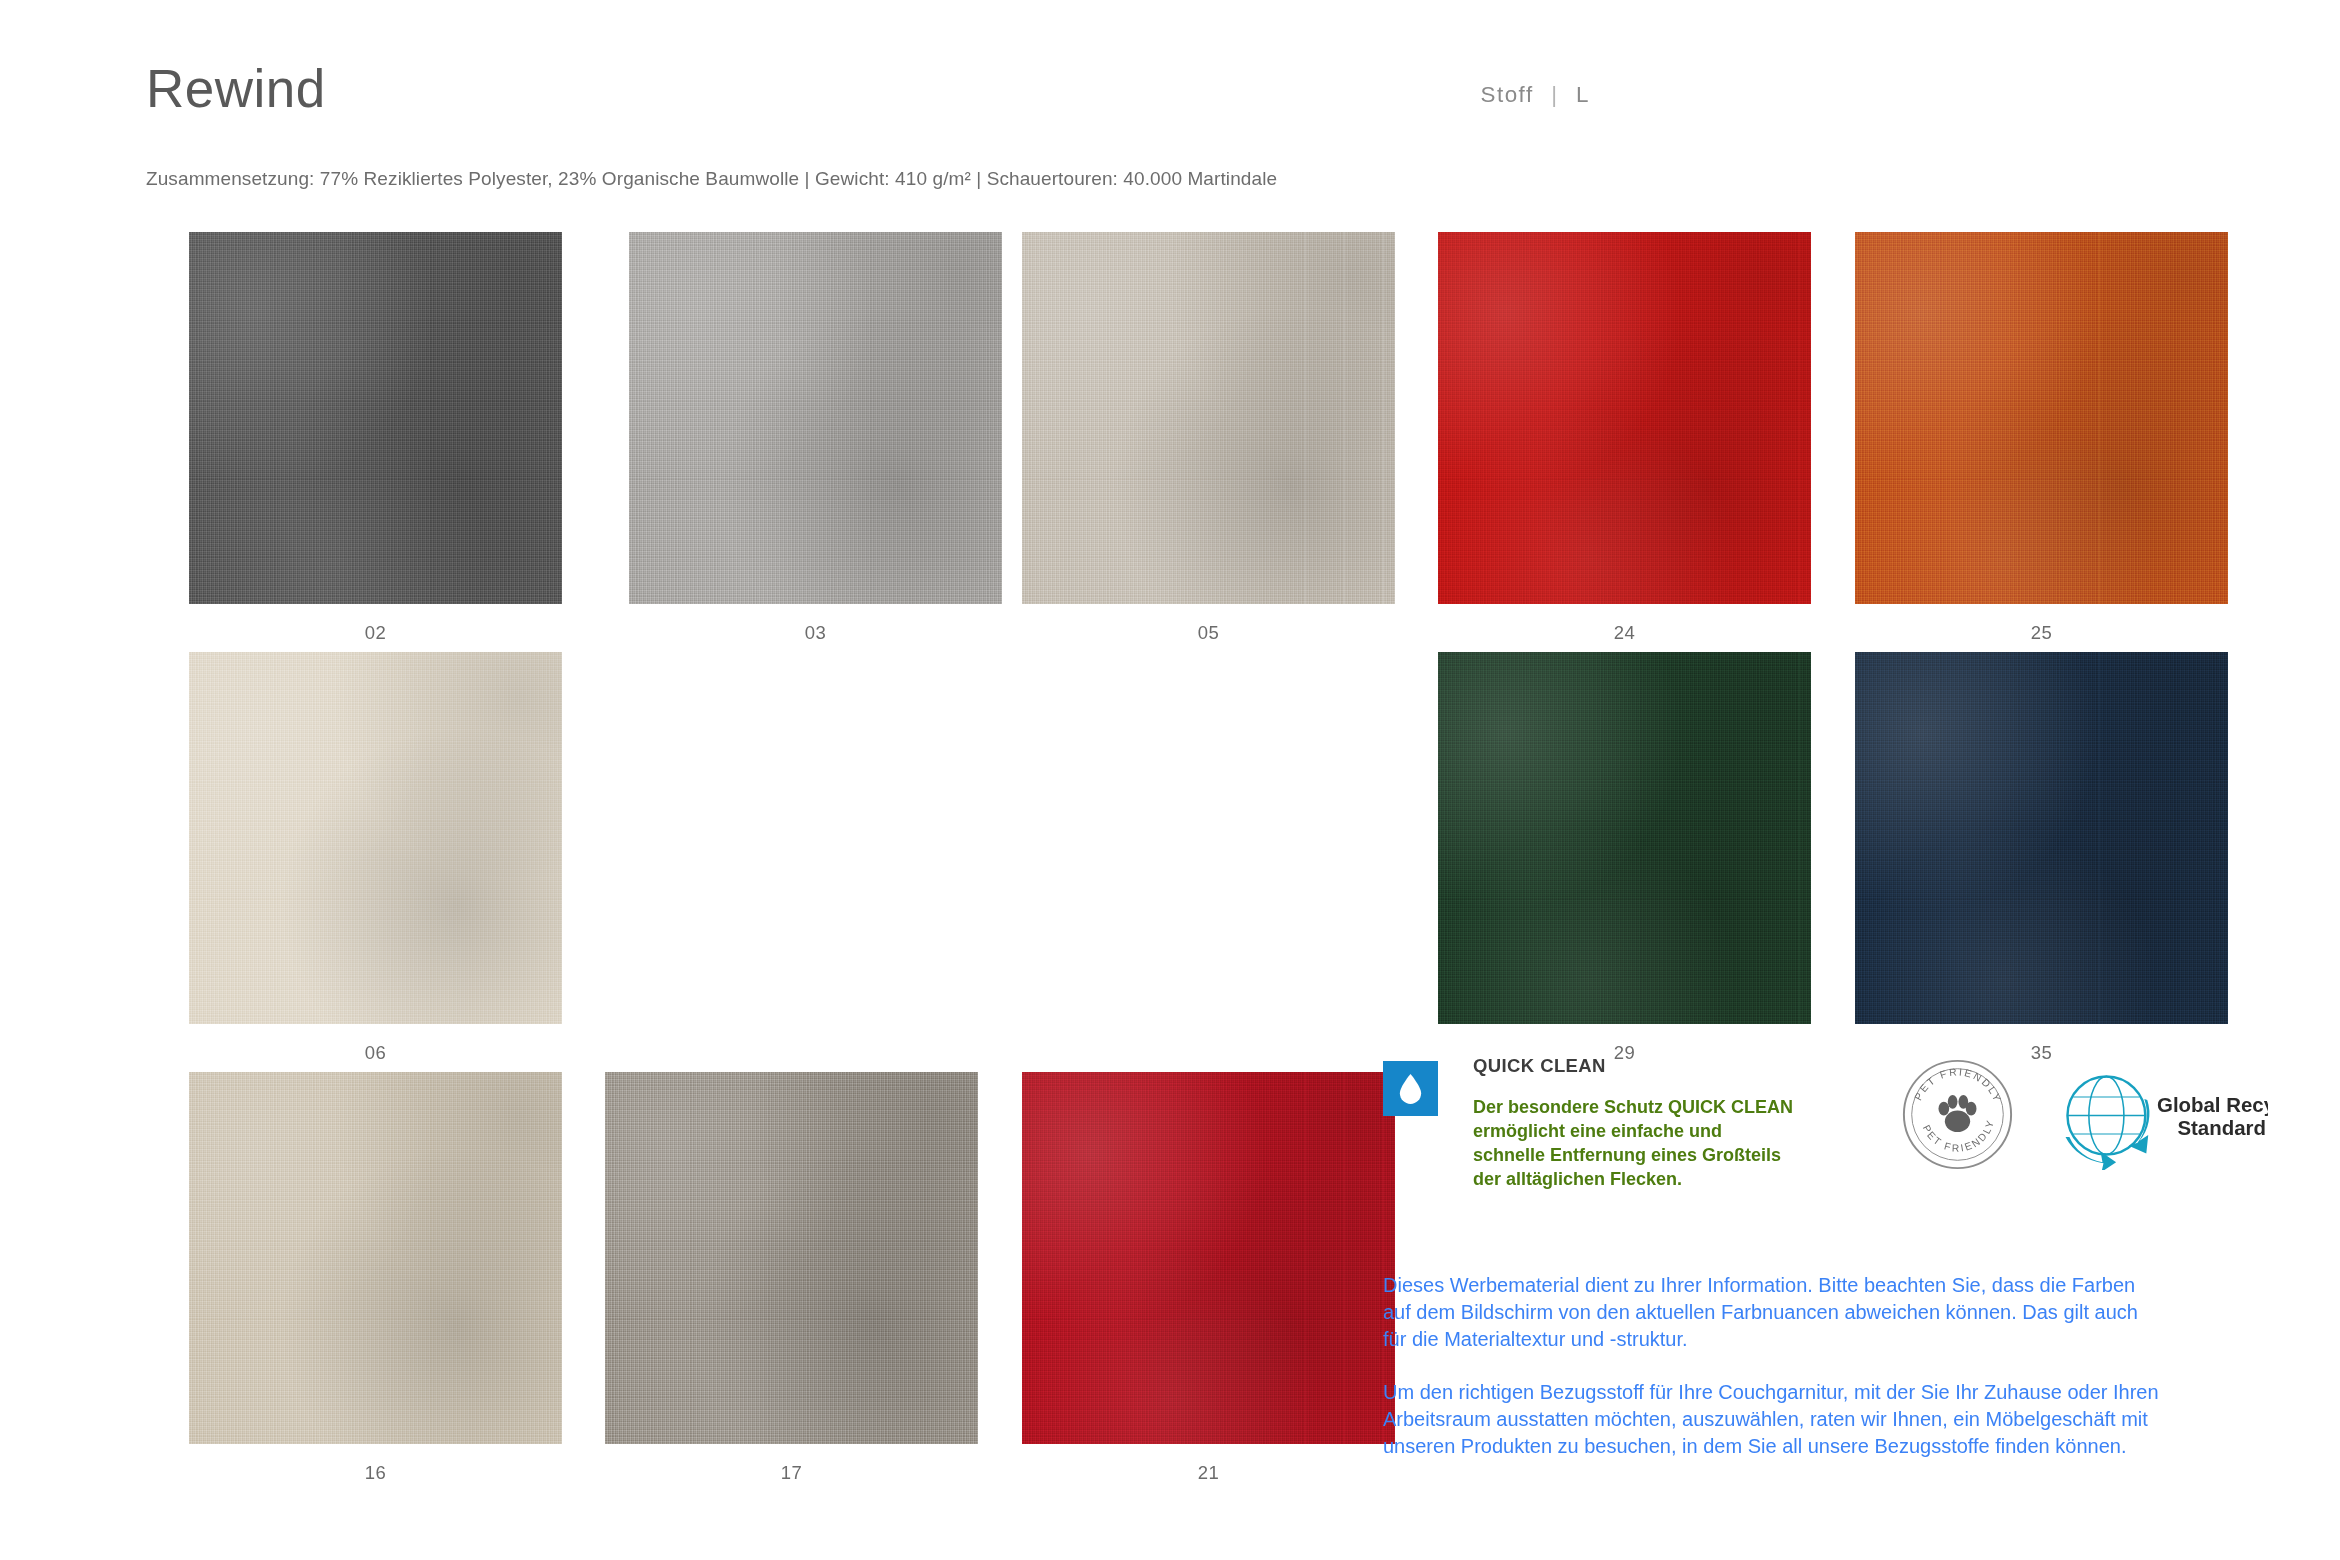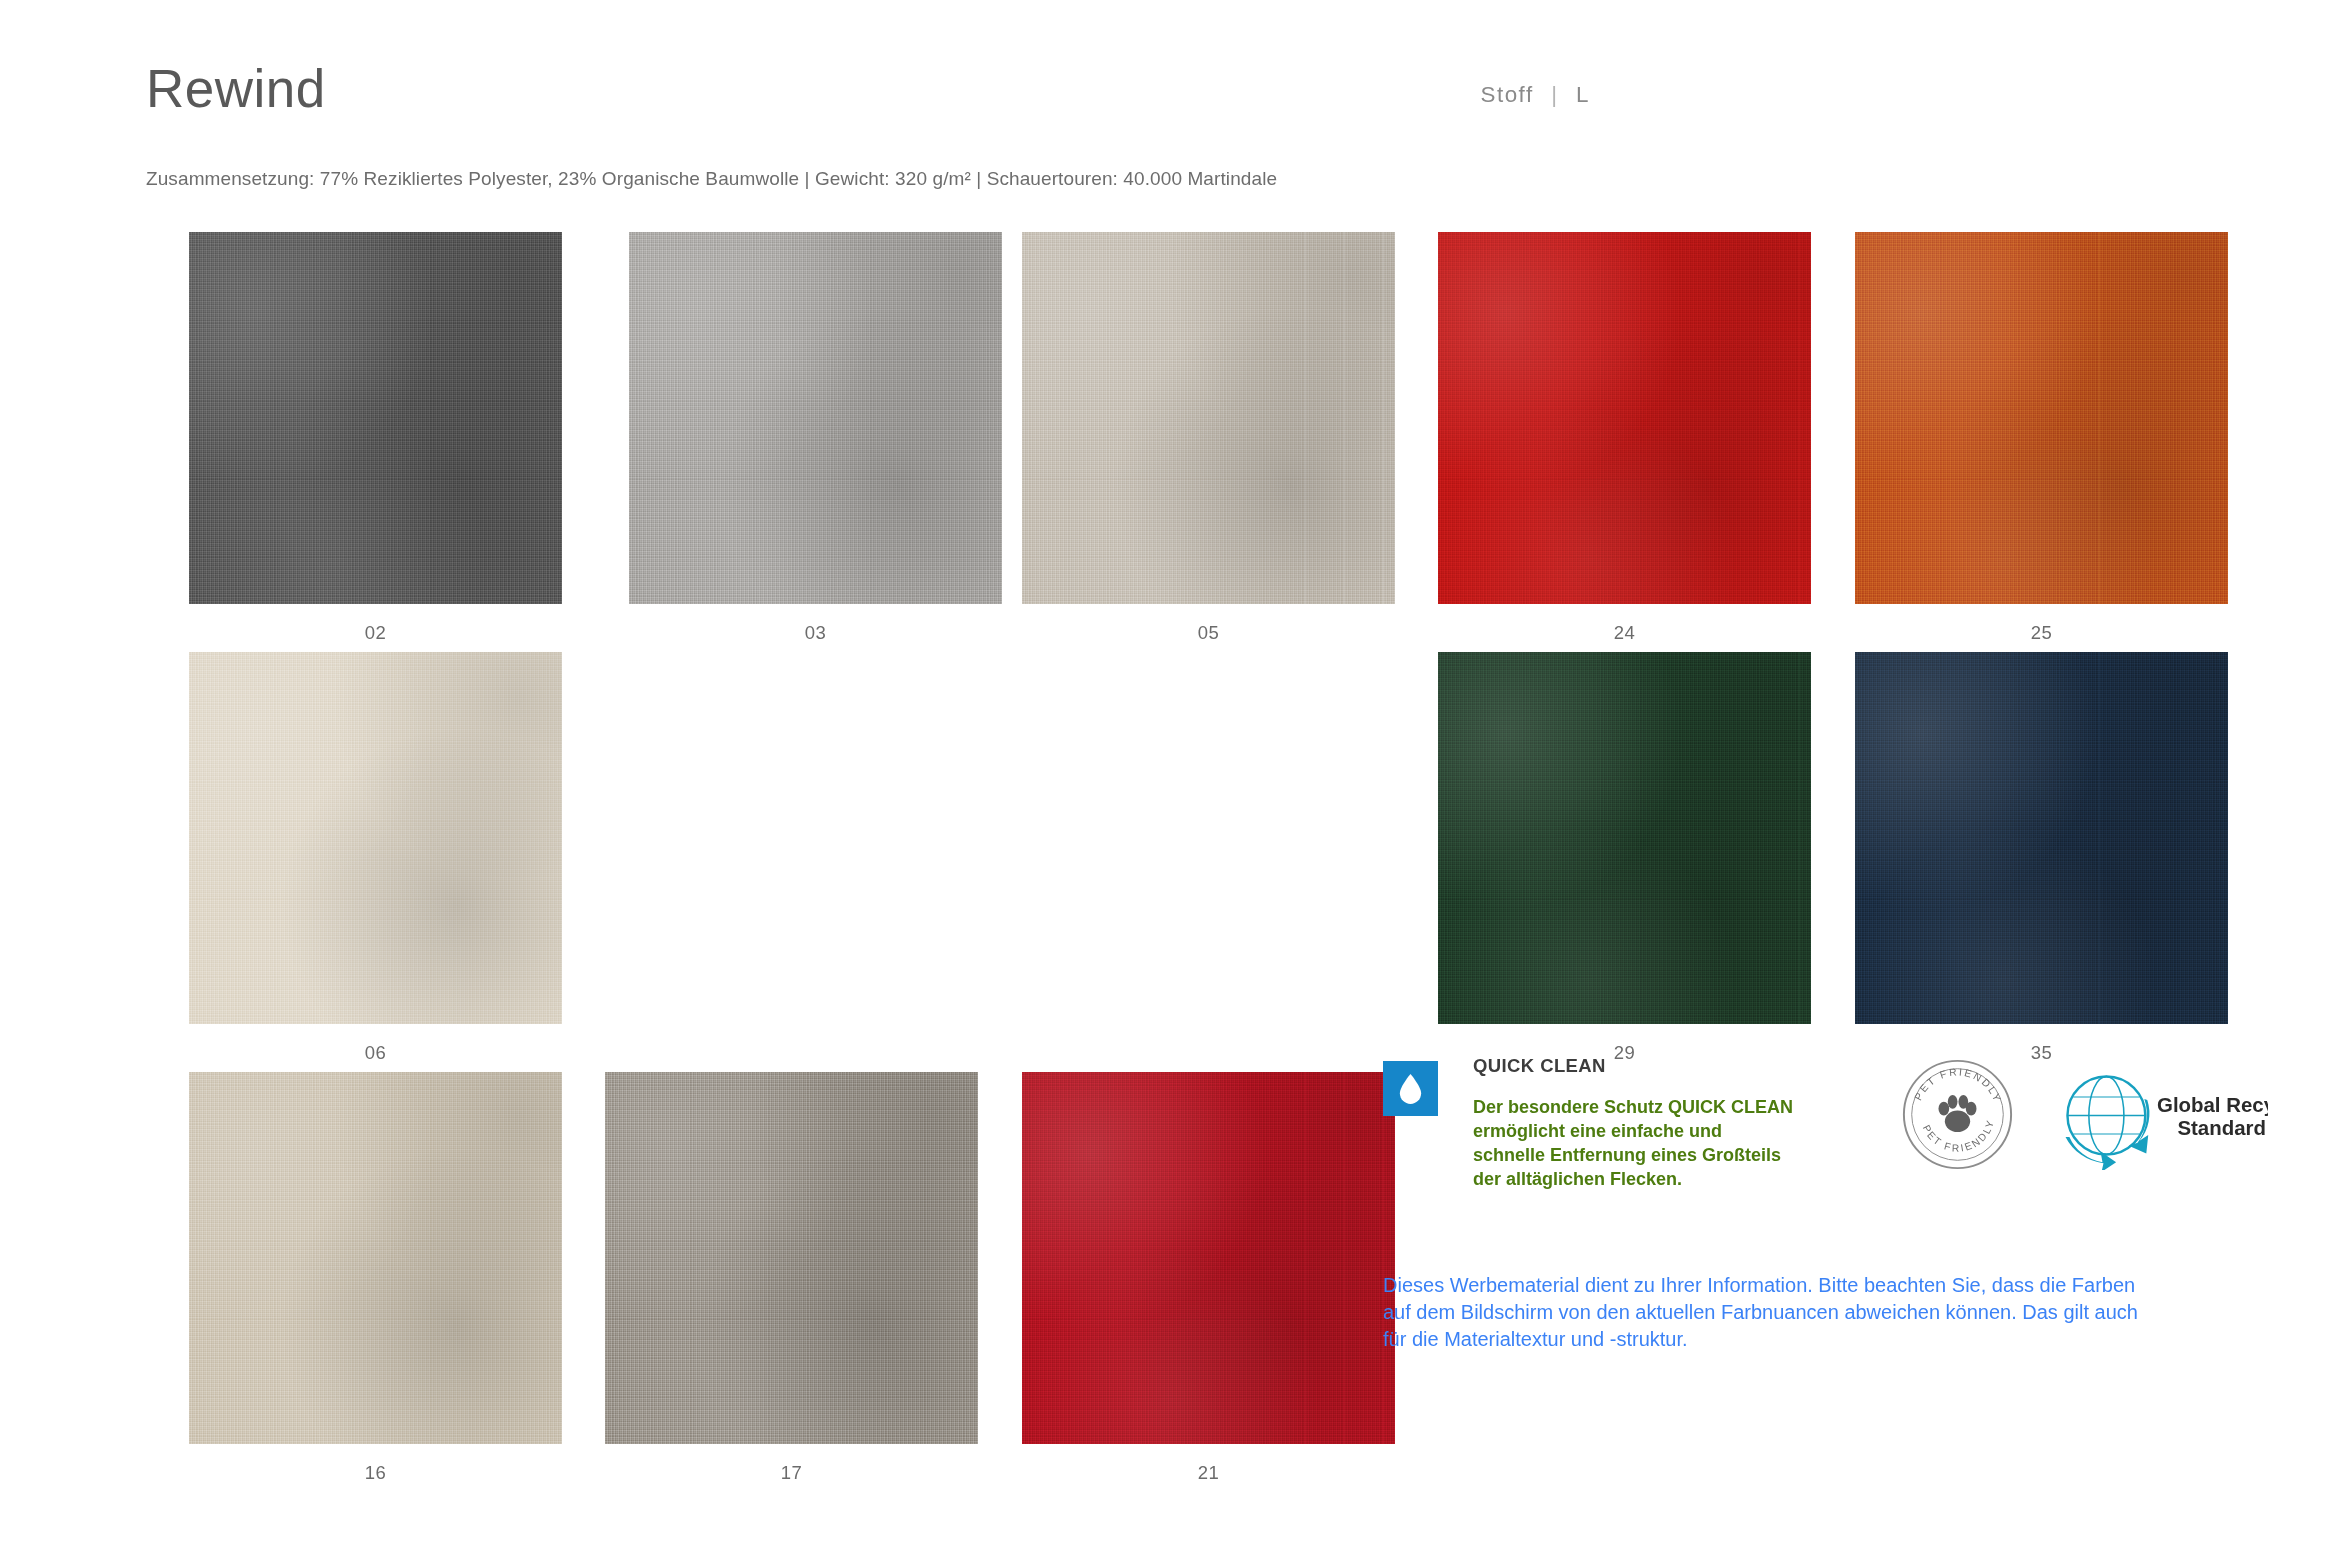--- a/index.html
+++ b/index.html
@@ -189,21 +189,21 @@
 <div class="page">
 
   <div class="header">
     <h1 class="title">Rewind</h1>
     <div class="header-right">
       <span>Stoff</span>
       <span class="sep">|</span>
       <span>L</span>
     </div>
   </div>
-  <div class="subtitle">Zusammensetzung: 77% Rezikliertes Polyester, 23% Organische Baumwolle | Gewicht: 320 g/m² | Schauertouren: 40.000 Martindale</div>
+  <div class="subtitle">Zusammensetzung: 77% Rezikliertes Polyester, 23% Organische Baumwolle | Gewicht: 410 g/m² | Schauertouren: 40.000 Martindale</div>
 
   <div class="grid">
 
     <div class="row">
       <div class="cell" style="left:0px">
         <div class="swatch" style="background-color: rgb(90, 90, 90);"></div>
         <div class="swatch-label">02</div>
       </div>
       <div class="cell" style="left:440px">
         <div class="swatch" style="background-color: rgb(169, 167, 164);"></div>
@@ -302,18 +302,19 @@
             <path d="M104 40 a44 44 0 0 1 -8 42 l9 -6 l-2 19 l-18 -8 l9 -3 a50 50 0 0 0 7 -45 z" fill="#17a0c0"></path>
           </g>
           <text x="114" y="52" font-family="Liberation Sans, sans-serif" font-size="21" font-weight="bold" fill="#2b2b2b">Global Recycled</text>
           <text x="135" y="76" font-family="Liberation Sans, sans-serif" font-size="21" font-weight="bold" fill="#2b2b2b">Standard</text>
         </svg>
       </div>
     </div>
 
     <div class="disclaimer">
       <p>Dieses Werbematerial dient zu Ihrer Information. Bitte beachten Sie, dass die Farben auf dem Bildschirm von den aktuellen Farbnuancen abweichen können. Das gilt auch für die Materialtextur und -struktur.</p>
+      <p>Um den richtigen Bezugsstoff für Ihre Couchgarnitur, mit der Sie Ihr Zuhause oder Ihren Arbeitsraum ausstatten möchten, auszuwählen, raten wir Ihnen, ein Möbelgeschäft mit unseren Produkten zu besuchen, in dem Sie all unsere Bezugsstoffe finden können.</p>
     </div>
 
   </div>
 
 </div>
 
 
 </body></html>

